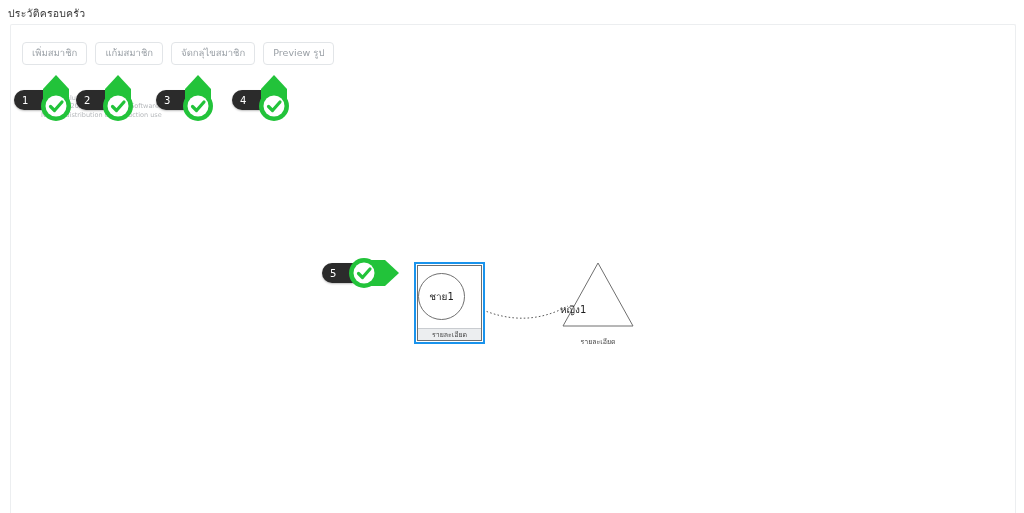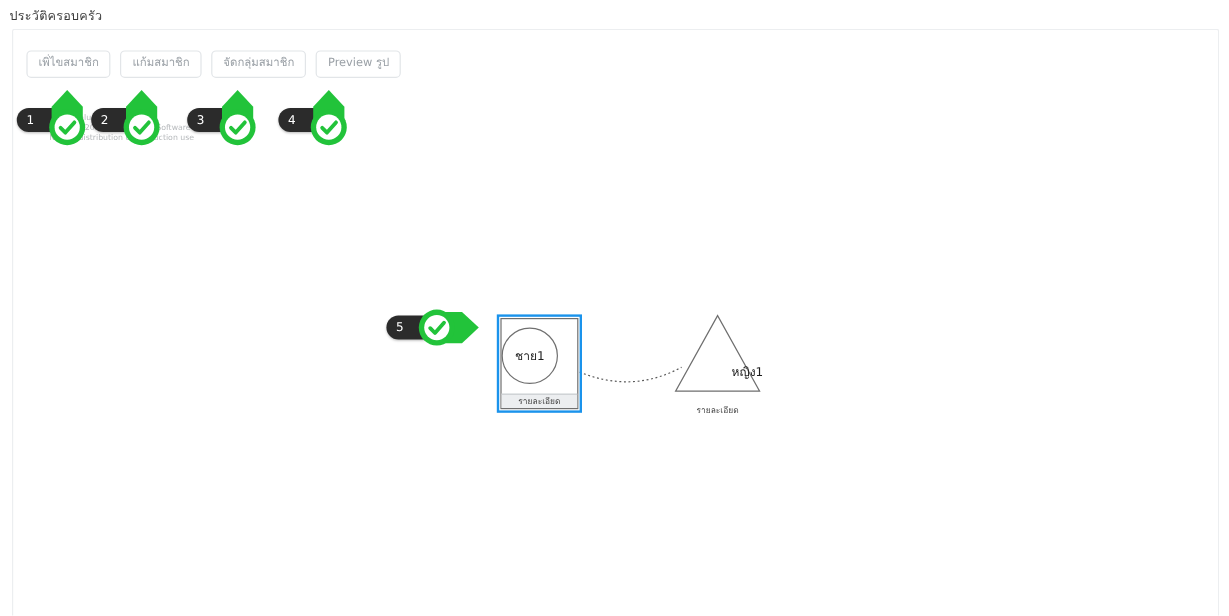--- a/index.html
+++ b/index.html
@@ -160,21 +160,21 @@
   }
   .node-female svg {
     position: absolute;
     left: 0; top: 0;
   }
   .node-female .tri-label {
     position: absolute;
     left: 0;
     top: 42px;
     width: 76px;
-    text-align: right;
+    text-align: left;
     font-size: 10px;
     color: #1c1c1c;
   }
   .node-female .detail-label {
     position: absolute;
     left: 0;
     top: 76px;
     width: 76px;
     text-align: center;
     font-size: 7px;
@@ -257,23 +257,23 @@
         <svg width="76" height="72">
           <polygon points="38,3 73,66 3,66" fill="#ffffff" stroke="#6f6f6f" stroke-width="1"></polygon>
         </svg>
         <div class="tri-label">หญิง1</div>
         <div class="detail-label">รายละเอียด</div>
       </div>
 
     </div>
 
     <div class="toolbar">
-      <div class="tool-btn">เพิ่ไขสมาชิก</div>
+      <div class="tool-btn">เพิ่มสมาชิก</div>
       <div class="tool-btn">แก้มสมาชิก</div>
-      <div class="tool-btn">จัดกลุ่มสมาชิก</div>
+      <div class="tool-btn">จัดกลุ่ไขสมาชิก</div>
       <div class="tool-btn">Preview รูป</div>
     </div>
 
   </div>
 
   <div class="badge" style="left:14px; top:73px;">
     <div class="pill">1</div>
     <div class="marker">
       <svg width="40" height="52" viewBox="0 0 40 52">
         <path d="M20 2 L33 16 L33 40 L7 40 L7 16 Z" fill="#22c33a"></path>

